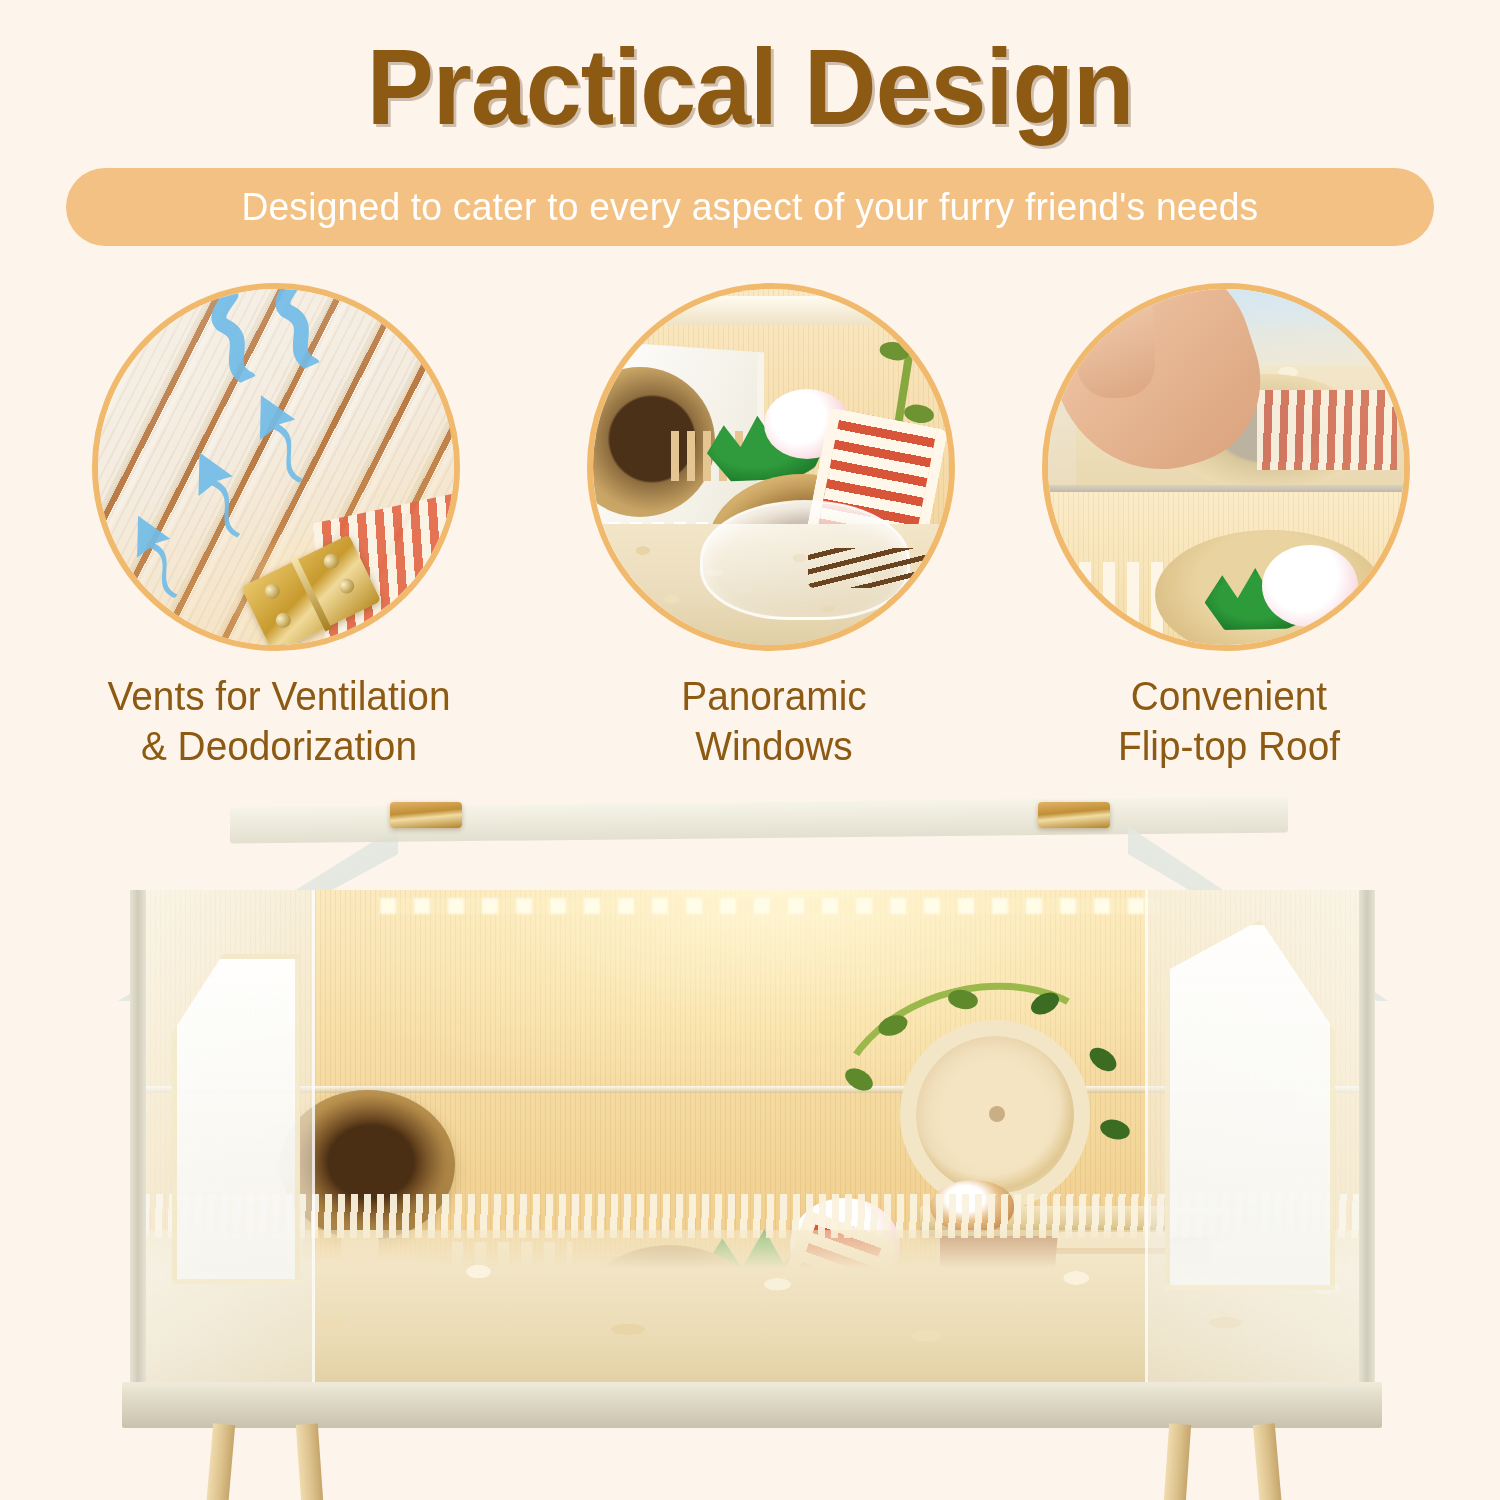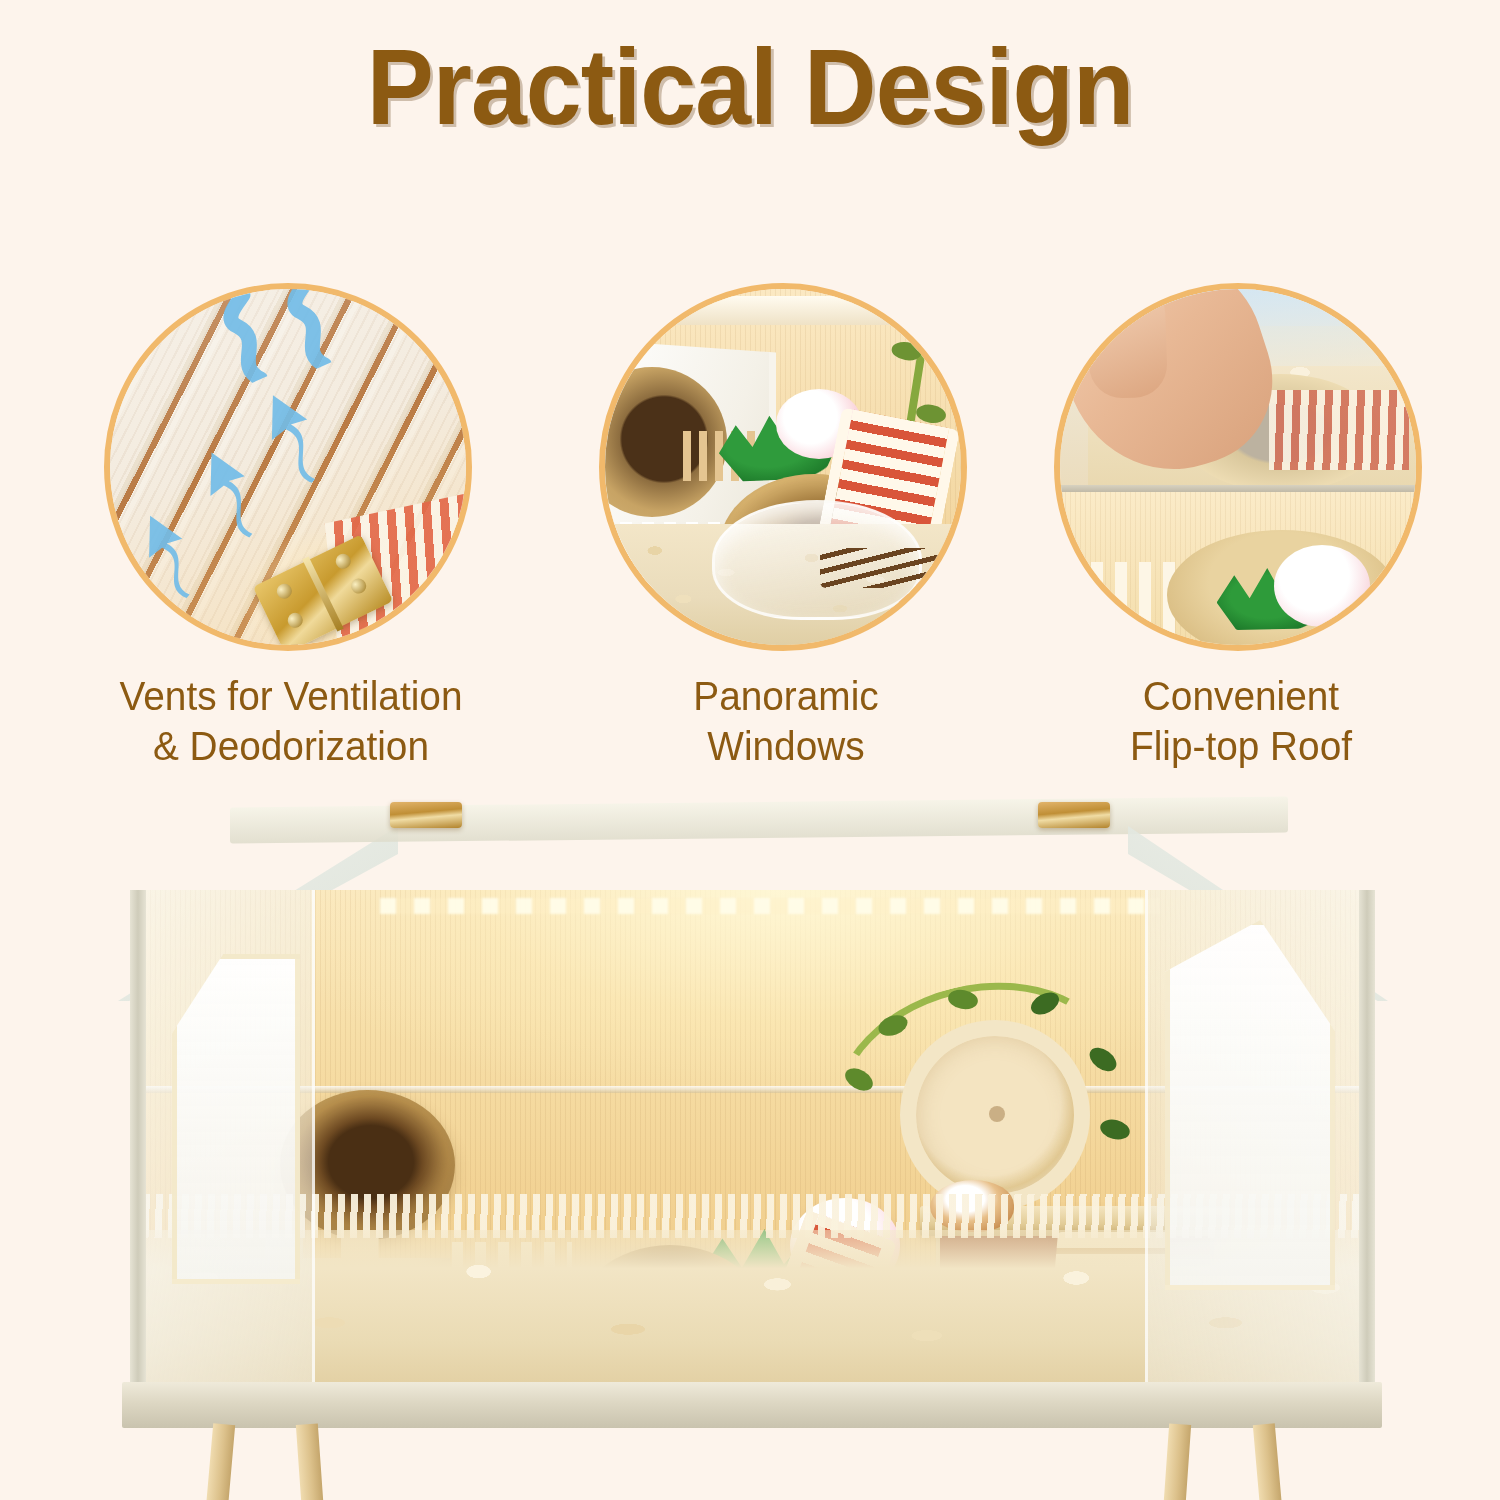--- a/index.html
+++ b/index.html
@@ -33,21 +33,21 @@
   .subtitle-text {
     color: #FFFFFF;
     font-size: 38px;
     font-weight: 400;
     letter-spacing: 0.2px;
     transform: scaleX(0.98);
     white-space: nowrap;
   }
 
   
-  .features { position: absolute; top: 283px; left: 16px; width: 1188px; height: 490px; }
+  .features { position: absolute; top: 283px; left: 4px; width: 1188px; height: 490px; }
   .feature { position: absolute; width: 374px; }
   .feature.f1 { left: 88px; }
   .feature.f2 { left: 583px; }
   .feature.f3 { left: 1038px; }
 
   .circle {
     position: relative;
     width: 368px; height: 368px;
     border-radius: 50%;
     border: 6px solid #F1B96B;
@@ -547,20 +547,23 @@
   .leg.l3 { left: 1165px; transform: rotate(4deg); }
   .leg.l4 { left: 1258px; transform: rotate(-5deg); }
 </style>
 </head>
 <body>
 
 <div class="page">
 
   <h1 class="title">Practical Design</h1>
 
+  <div class="subtitle-pill">
+    <span class="subtitle-text">Designed to cater to every aspect of your furry friend's needs</span>
+  </div>
 
   <div class="features">
 
     <div class="feature f1">
       <div class="circle">
         <div class="circle-inner">
           <div class="vent-bg"></div>
           <div class="vent-grain"></div>
           <div class="vent-shade"></div>
           <div class="glow-spot"></div>

